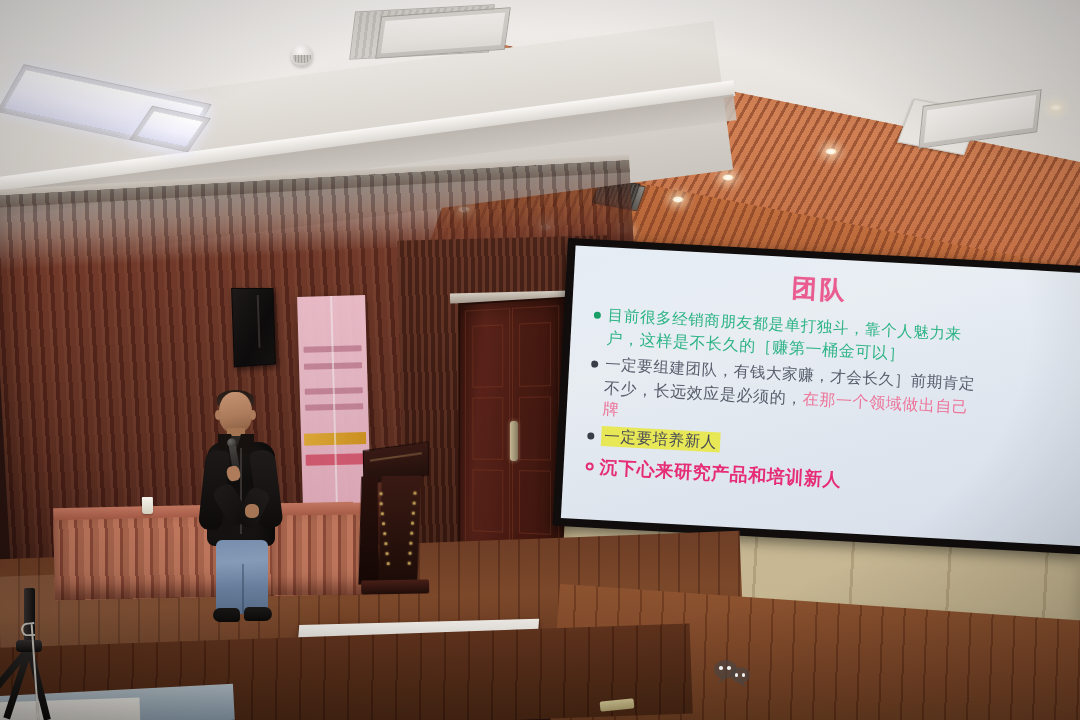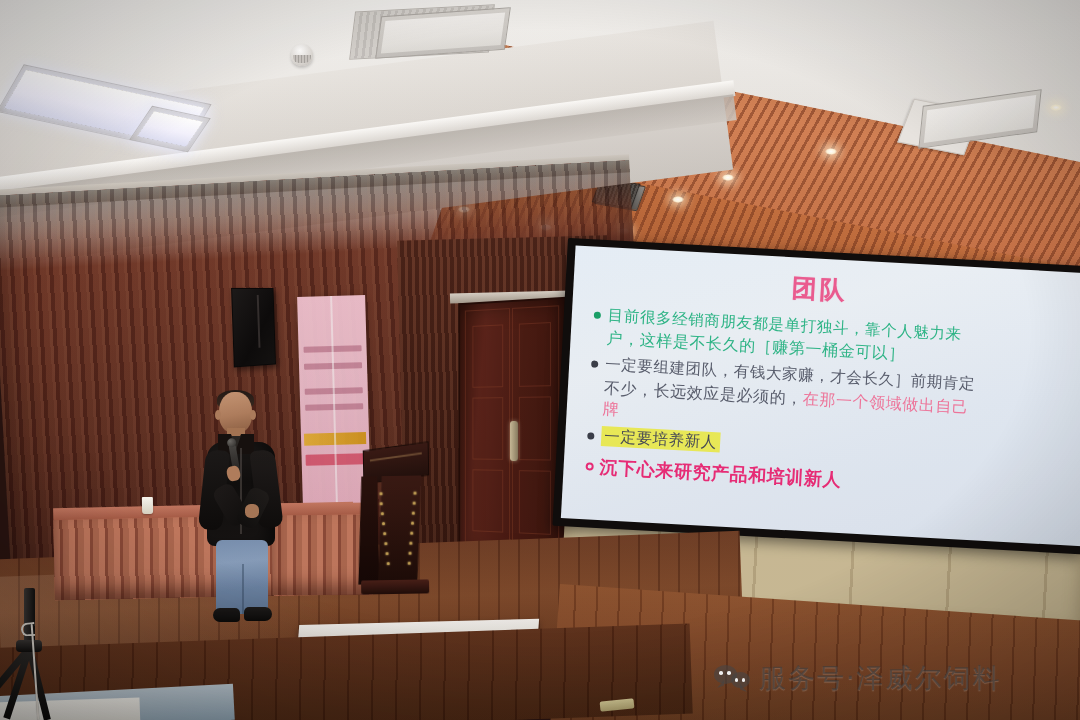--- a/index.html
+++ b/index.html
@@ -804,16 +804,15 @@
 
   <div class="watermark">
     <span class="wechat-icon">
       <span class="b1"></span>
       <span class="b2"></span>
       <span class="e" style="left:5px;top:6px"></span>
       <span class="e" style="left:13px;top:6px"></span>
       <span class="e" style="right:5px;top:13px"></span>
       <span class="e" style="right:12px;top:13px"></span>
     </span>
-    <span>服务号·泽威尔饲料</span>
   </div>
 
 </div>
 
 </body></html>

